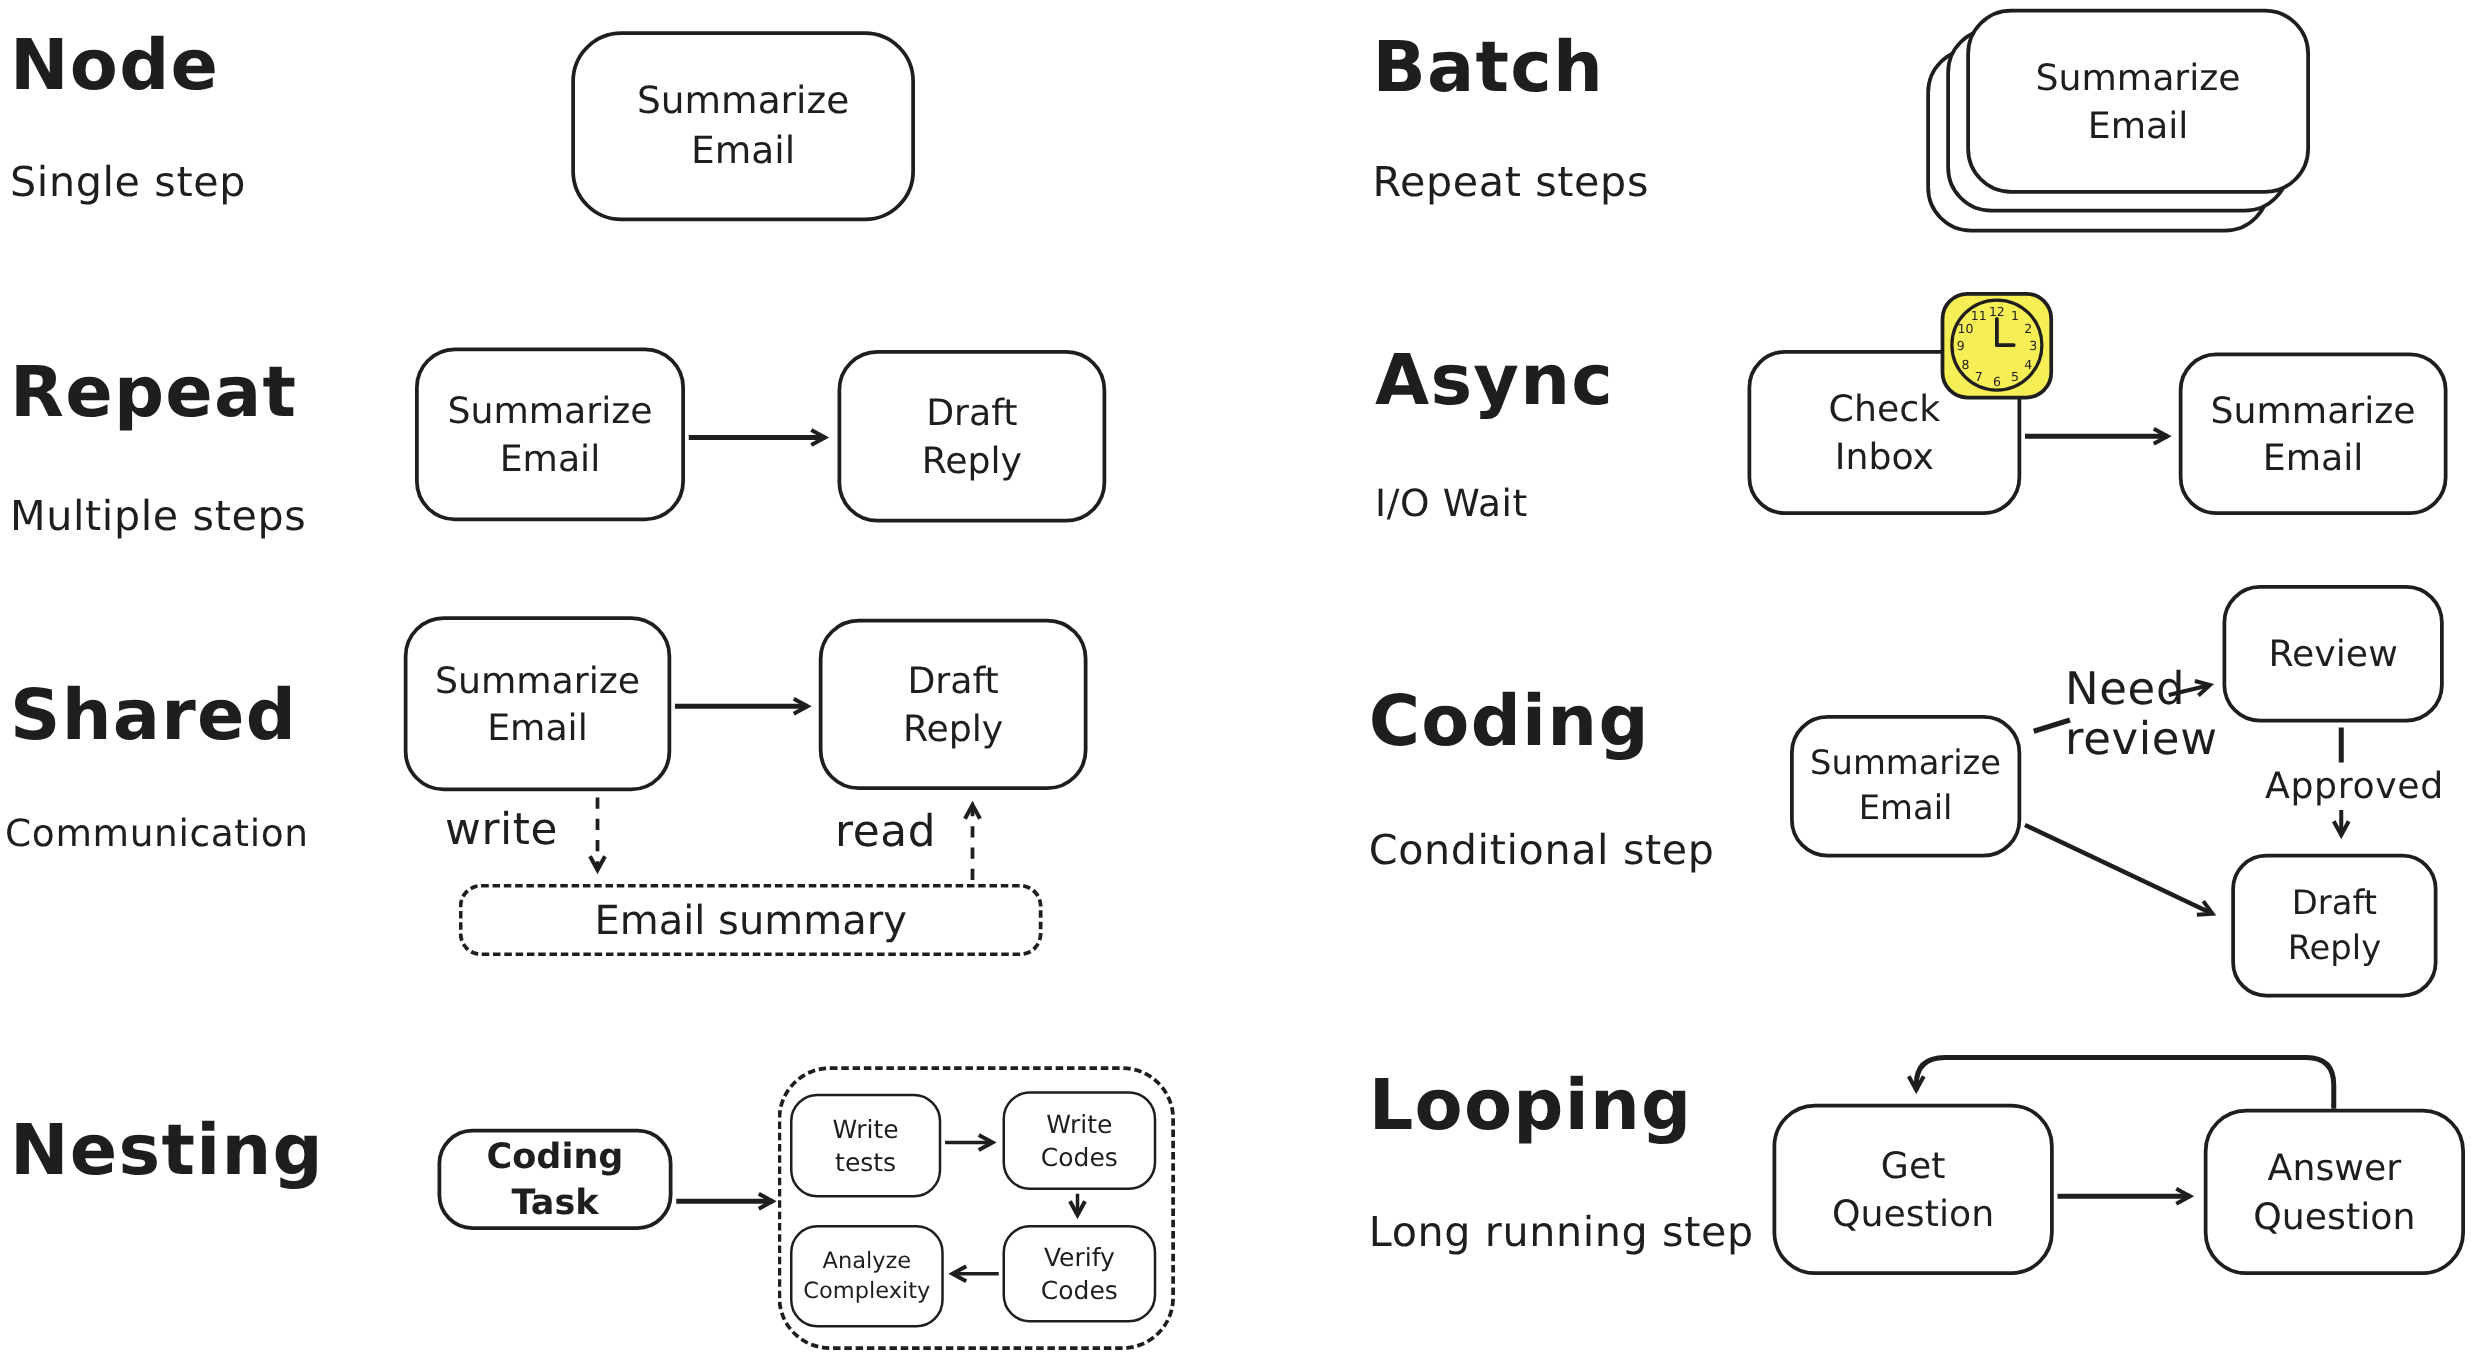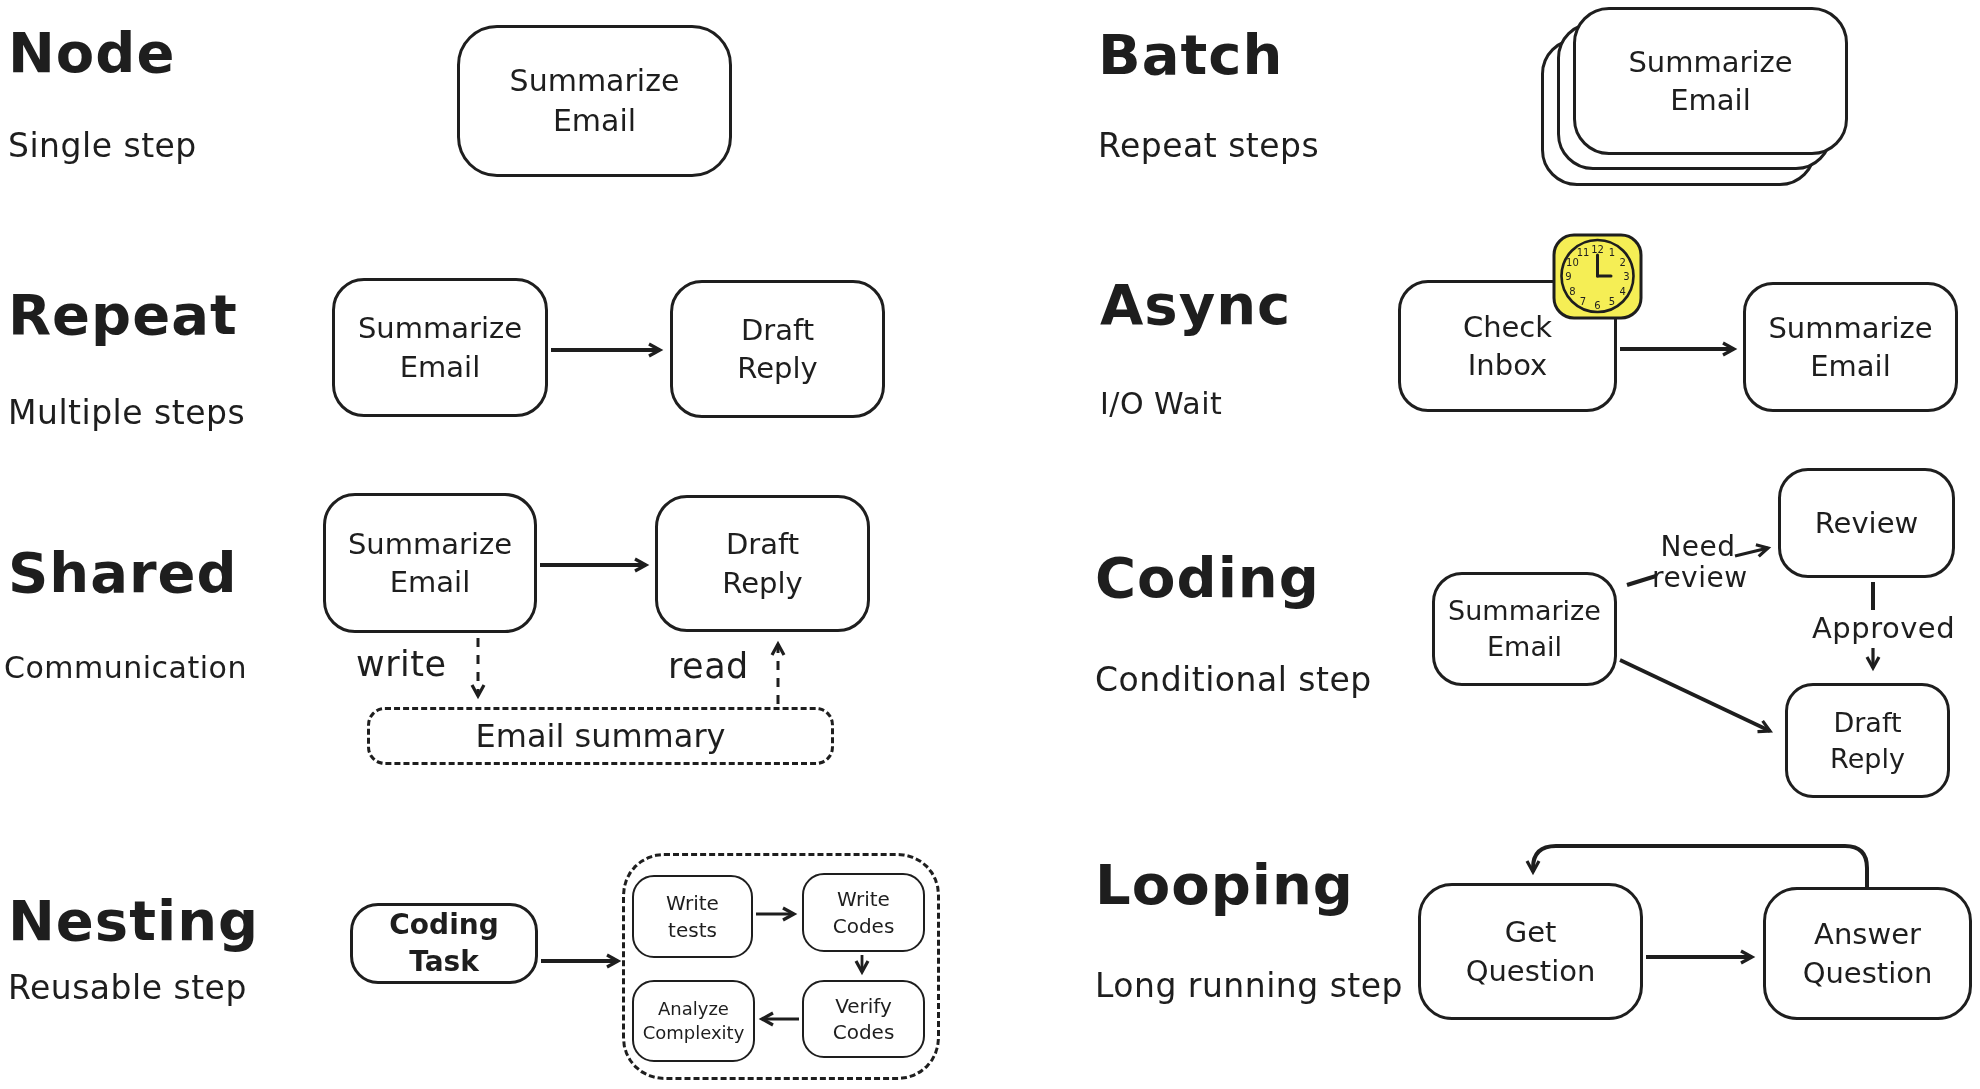--- a/index.html
+++ b/index.html
@@ -75,21 +75,20 @@
   <div class="subtitle" style="left:4px; top:650px; font-size:30px;">Communication</div>
   <div class="box" style="left:323px; top:493px; width:214px; height:140px; border-radius:32px; font-size:29px;">Summarize
 Email</div>
   <div class="box" style="left:655px; top:495px; width:215px; height:137px; border-radius:32px; font-size:29px;">Draft
 Reply</div>
   <div class="edge-label" style="left:356px; top:645px; font-size:35px;">write</div>
   <div class="edge-label" style="left:668px; top:647px; font-size:35px;">read</div>
   <div class="box dashed" style="left:353px; top:707px; width:467px; height:58px; border-radius:18px; font-size:32px;margin-left:14px;">Email summary</div>
 
   <div class="title" style="left:8px; top:855px;margin-top:33px;">Nesting</div>
-  <div class="subtitle" style="left:8px; top:968px;">Reusable step</div>
   <div class="box" style="left:350px; top:903px; width:188px; height:81px; border-radius:28px; font-size:28px;font-weight:bold;">Coding
 Task</div>
   <div class="container-dashed" style="left:622px; top:853px; width:318px; height:227px; border-radius:42px;"></div>
   <div class="box" style="left:632px; top:875px; width:121px; height:83px; border-radius:22px; font-size:20px; border-width:2.8px;">Write
 tests</div>
   <div class="box" style="left:802px; top:873px; width:123px; height:79px; border-radius:22px; font-size:20px; border-width:2.8px;">Write
 Codes</div>
   <div class="box" style="left:632px; top:980px; width:123px; height:82px; border-radius:22px; font-size:18px; border-width:2.8px;">Analyze
 Complexity</div>
   <div class="box" style="left:802px; top:980px; width:123px; height:78px; border-radius:22px; font-size:20px; border-width:2.8px;">Verify
@@ -130,21 +129,21 @@
     <line x1="45.5" y1="43" x2="59" y2="43" stroke="#1e1e1e" stroke-width="3" stroke-linecap="round"></line>
   </svg>
 
   <div class="title" style="left:1095px; top:545px;">Coding</div>
   <div class="subtitle" style="left:1095px; top:660px;">Conditional step</div>
   <div class="box" style="left:1432px; top:572px; width:185px; height:114px; border-radius:30px; font-size:27px;">Summarize
 Email</div>
   <div class="box" style="left:1778px; top:468px; width:177px; height:110px; border-radius:30px; font-size:29px;">Review</div>
   <div class="box" style="left:1785px; top:683px; width:165px; height:115px; border-radius:28px; font-size:27px;">Draft
 Reply</div>
-  <div class="edge-label" style="left:1652px; top:532px; width:92px; font-size:28px; text-align:center;">Need
+  <div class="edge-label" style="left:1652px; top:532px; width:92px; font-size:36px; text-align:center;">Need
 review</div>
   <div class="edge-label" style="left:1812px; top:613px; font-size:29px;">Approved</div>
 
   <div class="title" style="left:1095px; top:852px;">Looping</div>
   <div class="subtitle" style="left:1095px; top:966px;">Long running step</div>
   <div class="box" style="left:1418px; top:883px; width:225px; height:137px; border-radius:34px; font-size:29px;">Get
 Question</div>
   <div class="box" style="left:1763px; top:887px; width:209px; height:133px; border-radius:34px; font-size:29px;">Answer
 Question</div>
 

